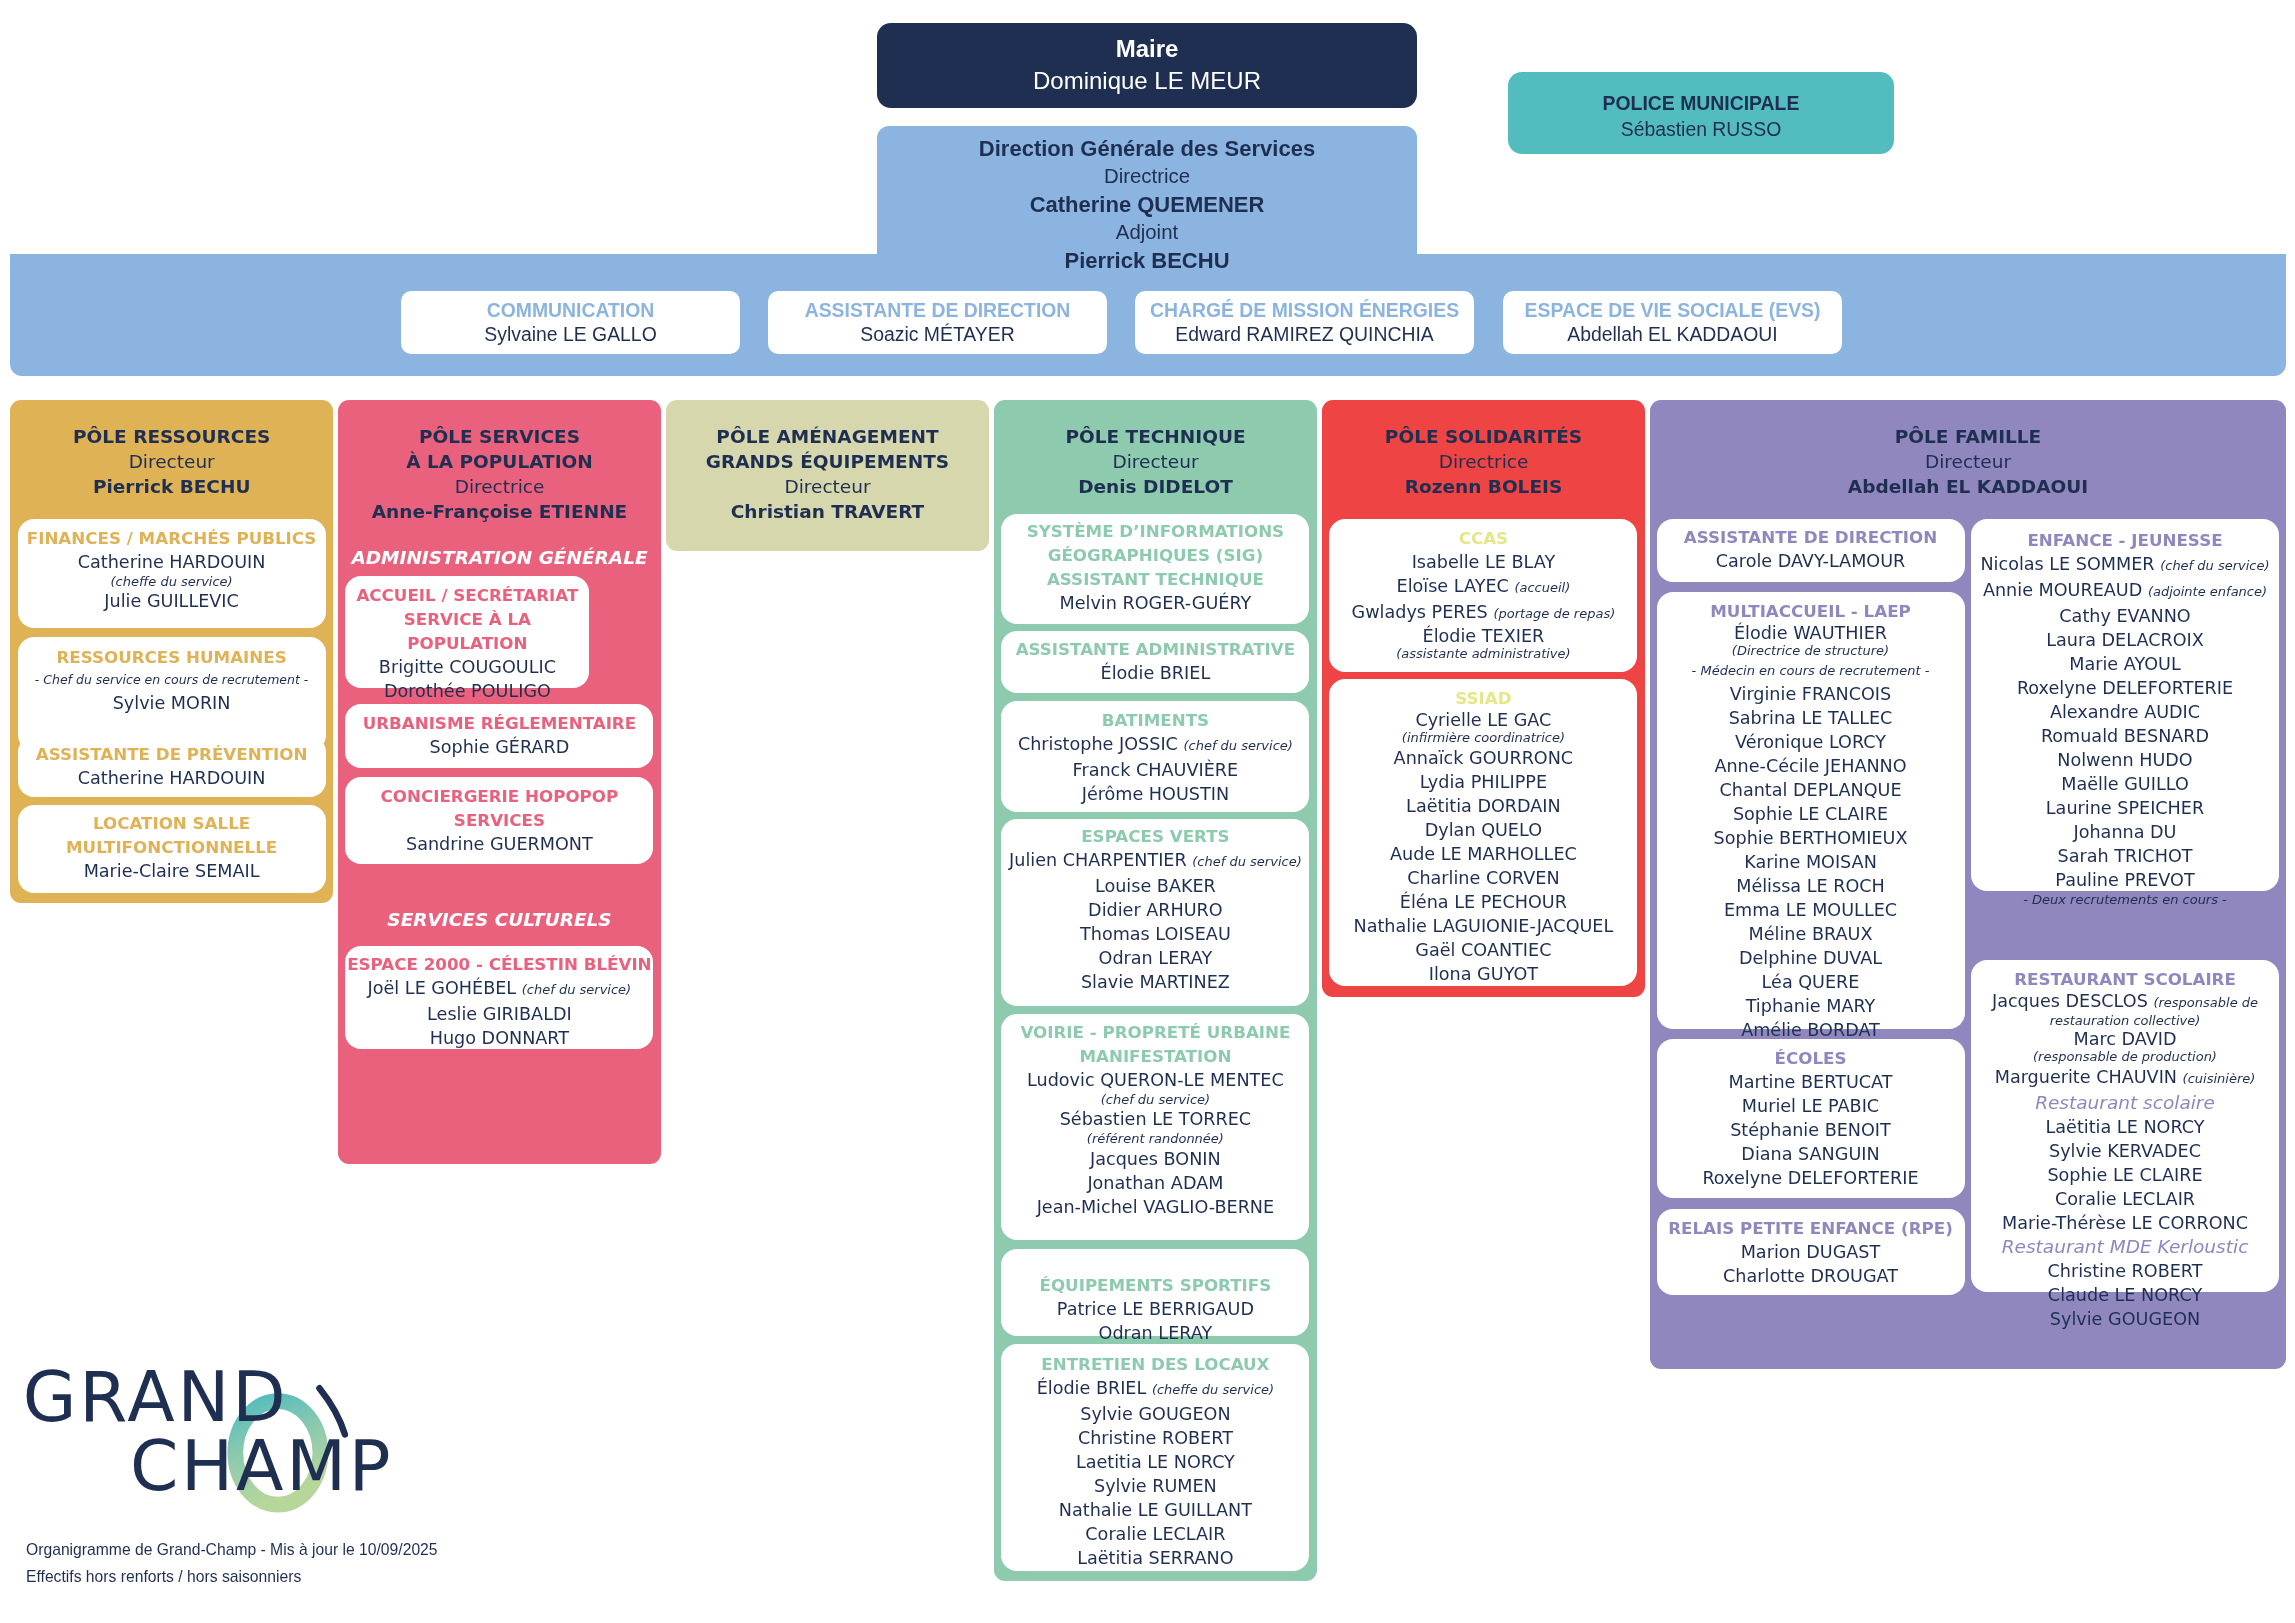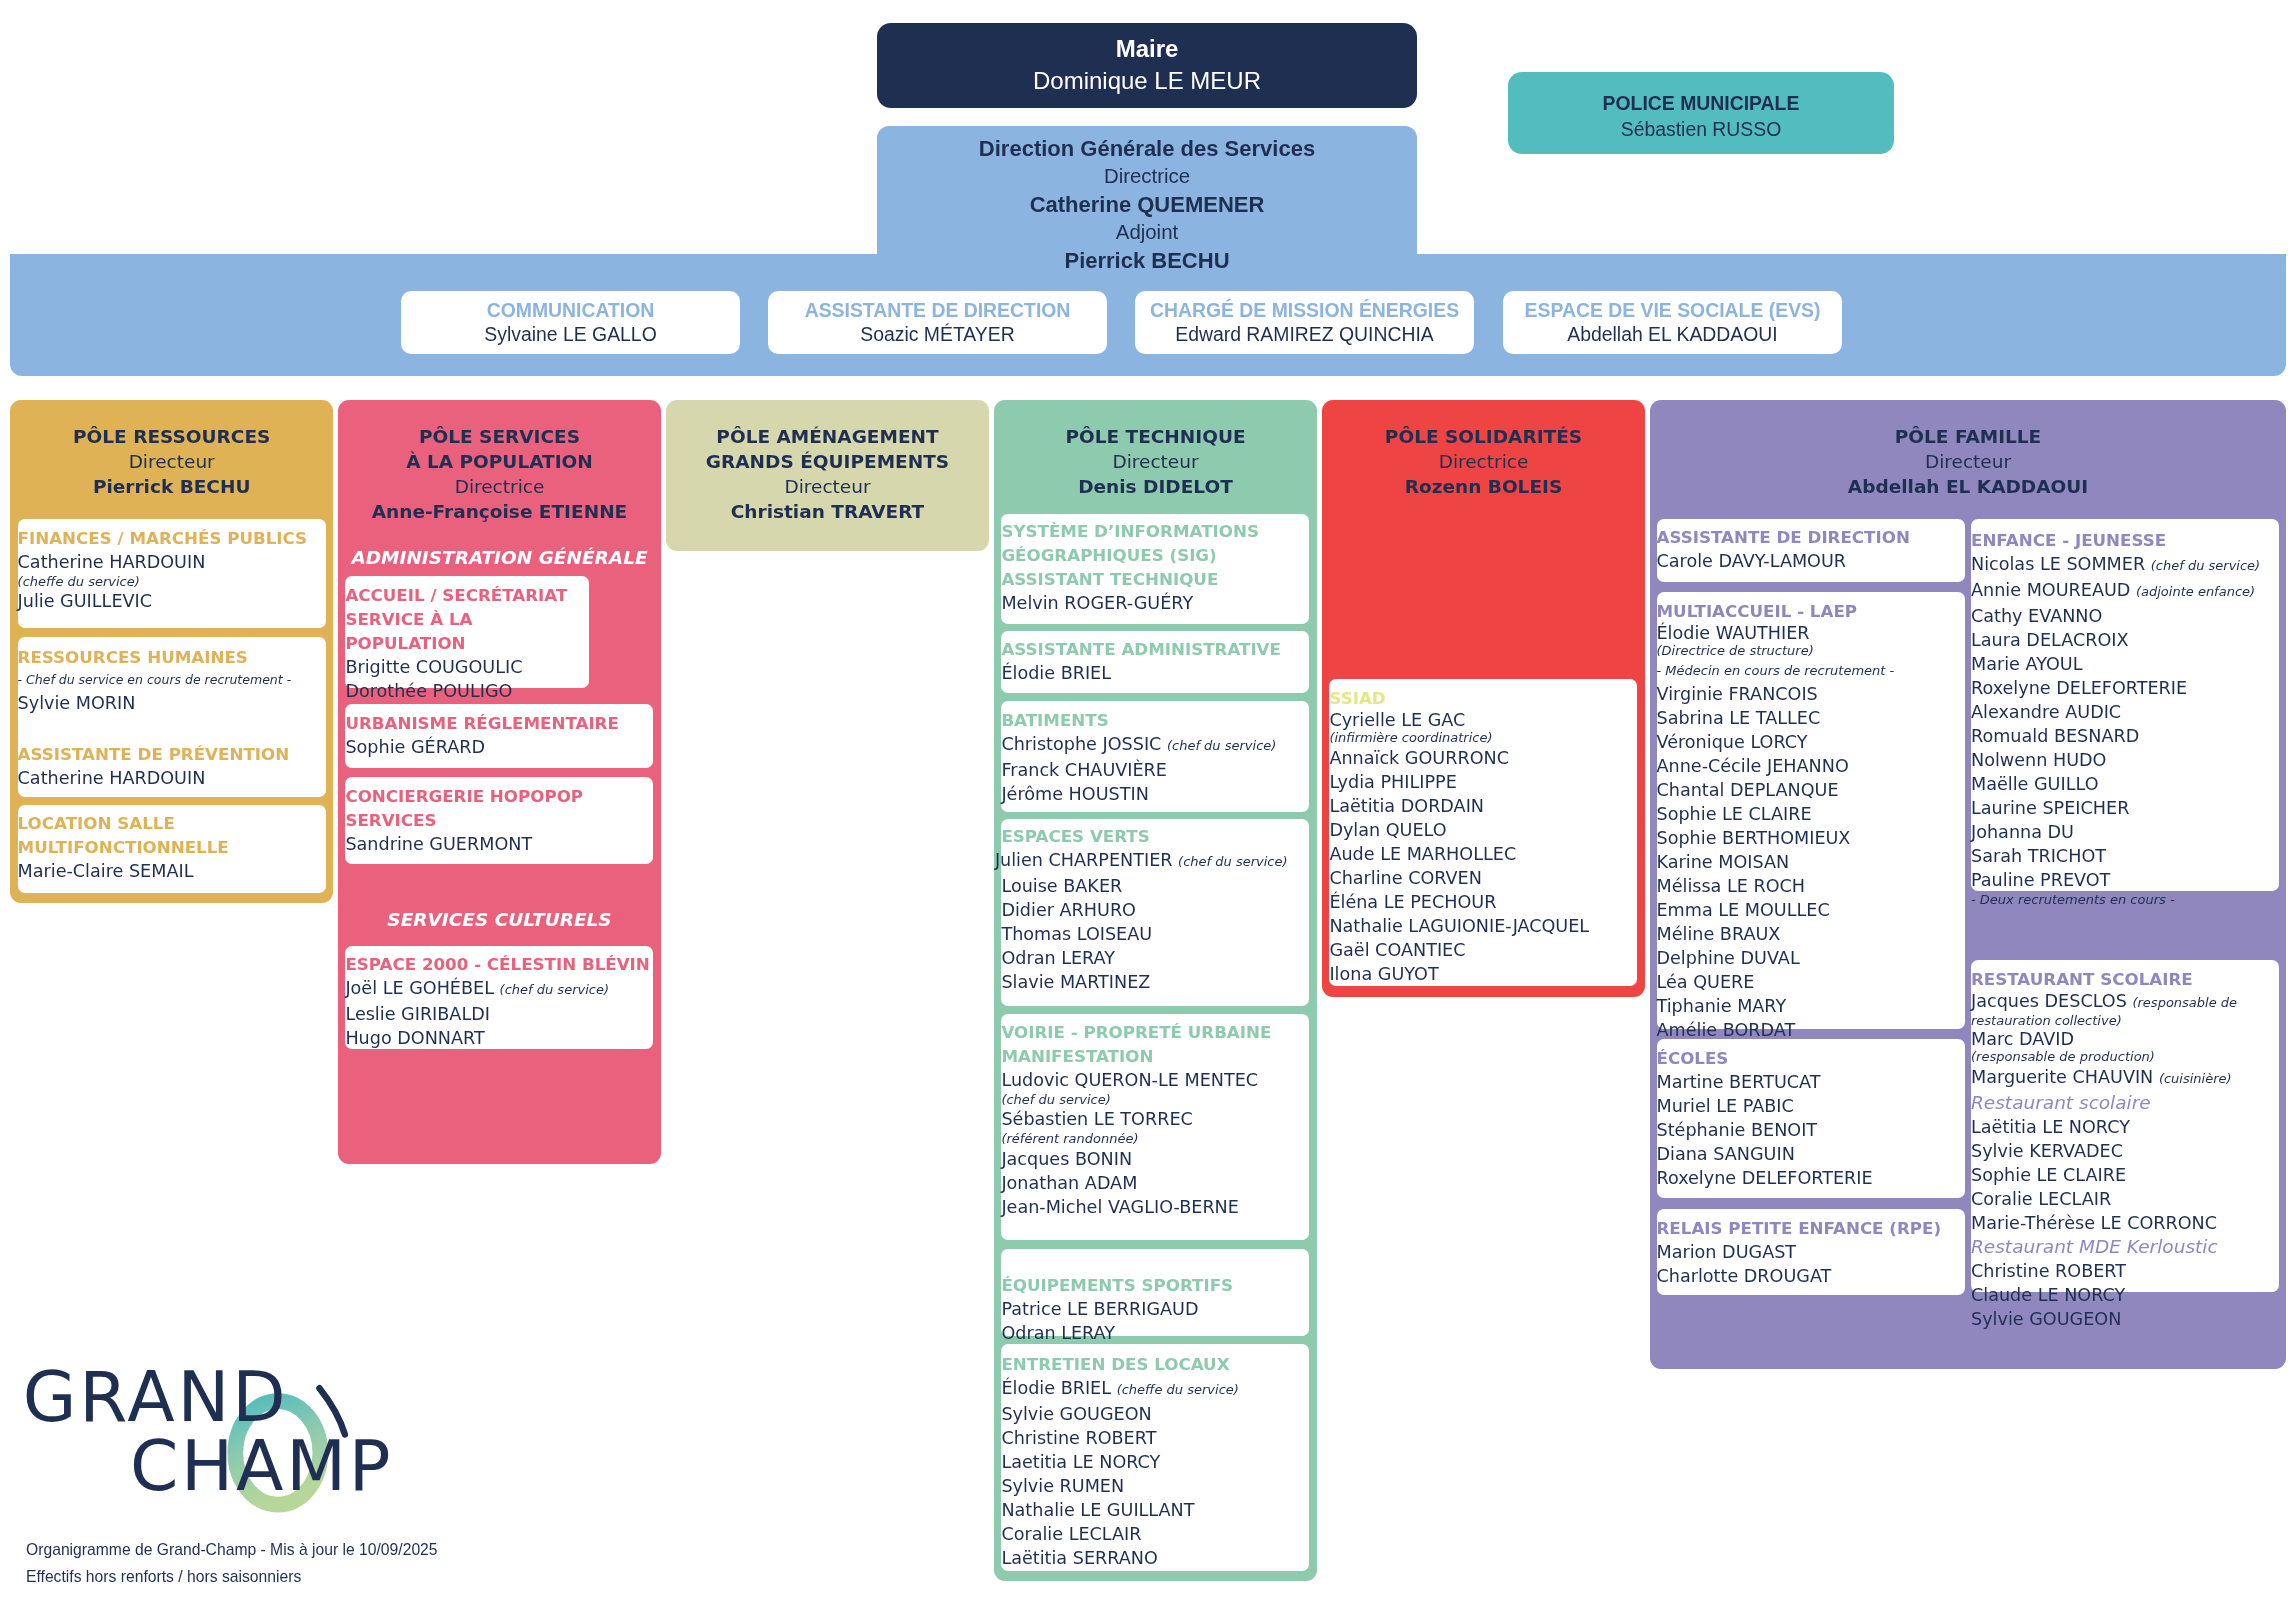--- a/index.html
+++ b/index.html
@@ -30,21 +30,21 @@
   .dgs-card .h { color:#8bb4e0; font-size:19.4px; font-weight:bold; line-height:24px; }
   .dgs-card .n { font-size:19.4px; line-height:24px; }
 
   
   .pole { border-radius:11px; }
   .pole-head { text-align:center; }
   .pole-head .ti { font-size:18.5px; font-weight:bold; line-height:25px; }
   .pole-head .ro { font-size:18.5px; line-height:25px; }
   .pole-head .nm { font-size:18.5px; font-weight:bold; line-height:25px; }
 
-  .card { position:absolute; background:#fff; border-radius:7px; box-sizing:border-box; }
+  .card { position:absolute; background:#fff; border-radius:16px; text-align:center; box-sizing:border-box; }
   .card .h { font-size:16.7px; font-weight:bold; line-height:24px; }
   .card .p { font-size:17.6px; line-height:24px; }
   .card .note { font-size:13px; font-style:italic; line-height:15.7px; }
   .card .tag { font-size:13px; font-style:italic; }
   .card .sub { font-size:18.5px; font-style:italic; line-height:24px; }
 
   .section-title { position:absolute; color:#fff; font-weight:bold; font-style:italic; font-size:18.5px; text-align:center; }
 
   
   .c-res { background:#dfb256; }   .h-res { color:#dfb256; }
@@ -225,20 +225,28 @@
     <div class="p">Coralie LECLAIR</div>
     <div class="p">Laëtitia SERRANO</div>
   </div>
 </div>
 
 <div class="abs pole c-sol" style="left:1322px;top:400px;width:323px;height:597px">
   <div class="pole-head" style="padding-top:24px">
     <div class="ti">PÔLE SOLIDARITÉS</div>
     <div class="ro">Directrice</div>
     <div class="nm">Rozenn BOLEIS</div>
+  </div>
+  <div class="card" style="left:7.4px;top:119px;width:308px;height:153px;padding-top:6.5px">
+    <div class="h h-sol">CCAS</div>
+    <div class="p">Isabelle LE BLAY</div>
+    <div class="p"><span>Eloïse LAYEC</span> <span class="tag">(accueil)</span></div>
+    <div class="p"><span>Gwladys PERES</span> <span class="tag">(portage de repas)</span></div>
+    <div class="p" style="line-height:20.4px">Élodie TEXIER</div>
+    <div class="note">(assistante administrative)</div>
   </div>
   <div class="card" style="left:7.4px;top:279px;width:308px;height:307px;padding-top:6.5px">
     <div class="h h-sol">SSIAD</div>
     <div class="p" style="line-height:20.4px">Cyrielle LE GAC</div>
     <div class="note">(infirmière coordinatrice)</div>
     <div class="p">Annaïck GOURRONC</div>
     <div class="p">Lydia PHILIPPE</div>
     <div class="p">Laëtitia DORDAIN</div>
     <div class="p">Dylan QUELO</div>
     <div class="p">Aude LE MARHOLLEC</div>

